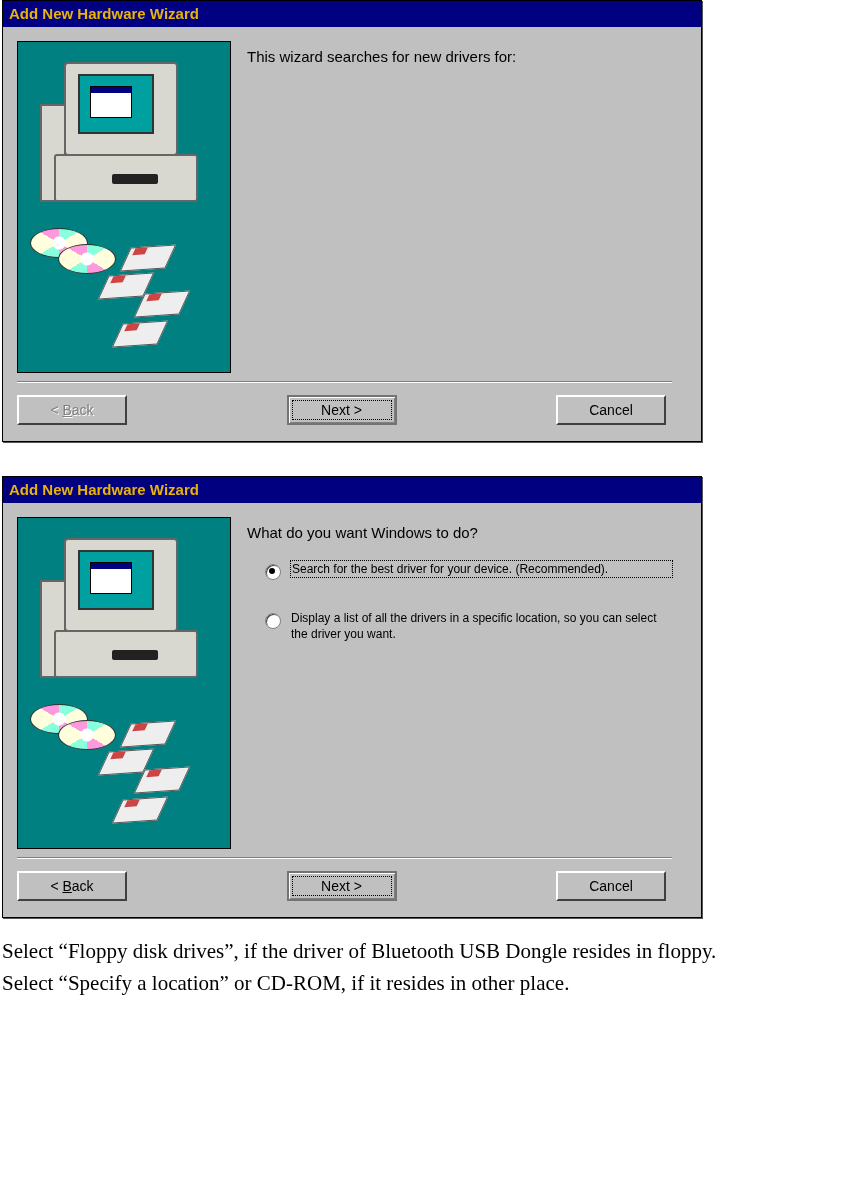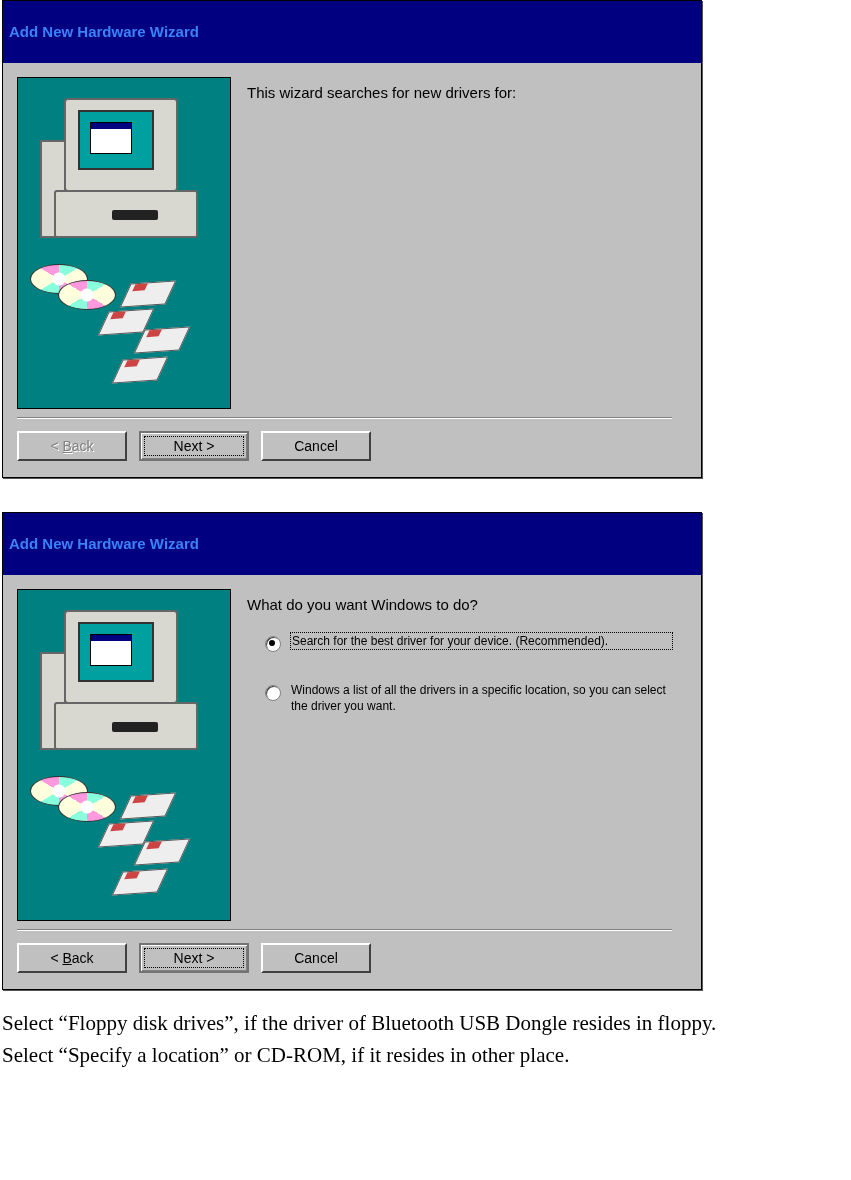--- a/index.html
+++ b/index.html
@@ -25,23 +25,23 @@
     width: 698px;
     margin: 0 0 0 2px;
     border: 1px solid #000;
     box-shadow: 1px 1px 0 #555;
     background: #c0c0c0;
     font-family: "MS Sans Serif", Tahoma, Arial, sans-serif;
     font-size: 14px;
   }
   .dlg-titlebar {
     background: #000080;
-    color: #3b82f6;
+    color: #eab308;
     font-weight: bold;
-    padding: 21px 6px;
+    padding: 3px 6px;
     font-size: 15px;
     height: 20px;
     line-height: 20px;
   }
   .dlg-body {
     background: #c0c0c0;
     padding: 14px 29px 10px 14px;
   }
   .dlg-inner {
     display: flex;
@@ -67,22 +67,21 @@
   .content-pane .line { margin-bottom: 18px; }
   .content-pane .device-name { margin-left: 22px; }
   .dlg-separator {
     height: 0;
     border-top: 1px solid #808080;
     border-bottom: 1px solid #fff;
     margin: 8px 0 12px 0;
   }
   .dlg-buttons {
     display: flex;
-    justify-content: flex-start;
-    gap: 12px;
+    justify-content: space-between;
     padding: 0 6px 6px 0;
   }
   .btn {
     width: 110px;
     height: 30px;
     background: #c0c0c0;
     border: 2px solid;
     border-color: #fff #404040 #404040 #fff;
     font-family: "MS Sans Serif", Tahoma, Arial, sans-serif;
     font-size: 14px;
@@ -281,21 +280,21 @@
           <div class="floppy fl4"></div>
         </div>
         <div class="content-pane">
           <div class="line">What do you want Windows to do?</div>
           <div class="radio-row">
             <span class="radio-dot checked"></span>
             <span class="radio-label selected">Search for the best driver for your device. (Recommended).</span>
           </div>
           <div class="radio-row">
             <span class="radio-dot"></span>
-            <span class="radio-label">Windows a list of all the drivers in a specific location, so you can select the driver you want.</span>
+            <span class="radio-label">Display a list of all the drivers in a specific location, so you can select the driver you want.</span>
           </div>
         </div>
       </div>
       <div class="dlg-separator"></div>
       <div class="dlg-buttons">
         <span class="btn"><span>&lt; </span><span class="ul">B</span><span>ack</span></span>
         <span class="btn default"><span class="focus-rect"></span><span>Next &gt;</span></span>
         <span class="btn"><span>Cancel</span></span>
       </div>
     </div>

